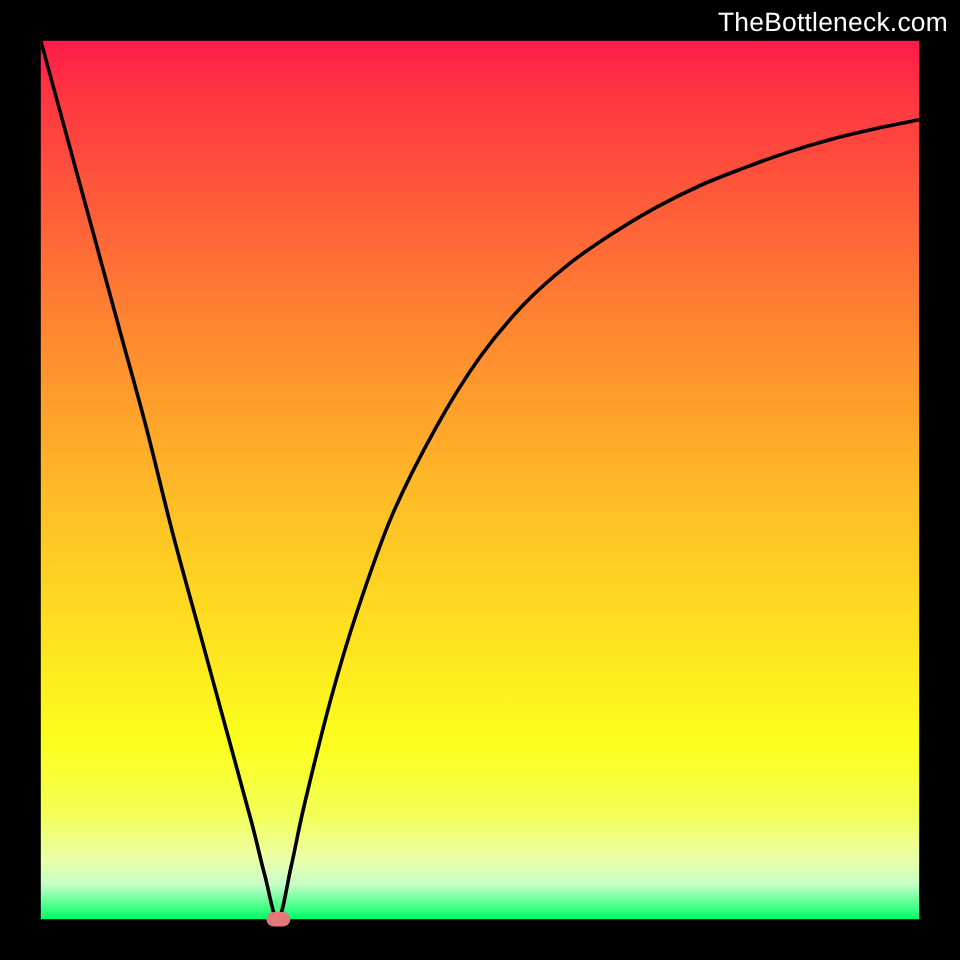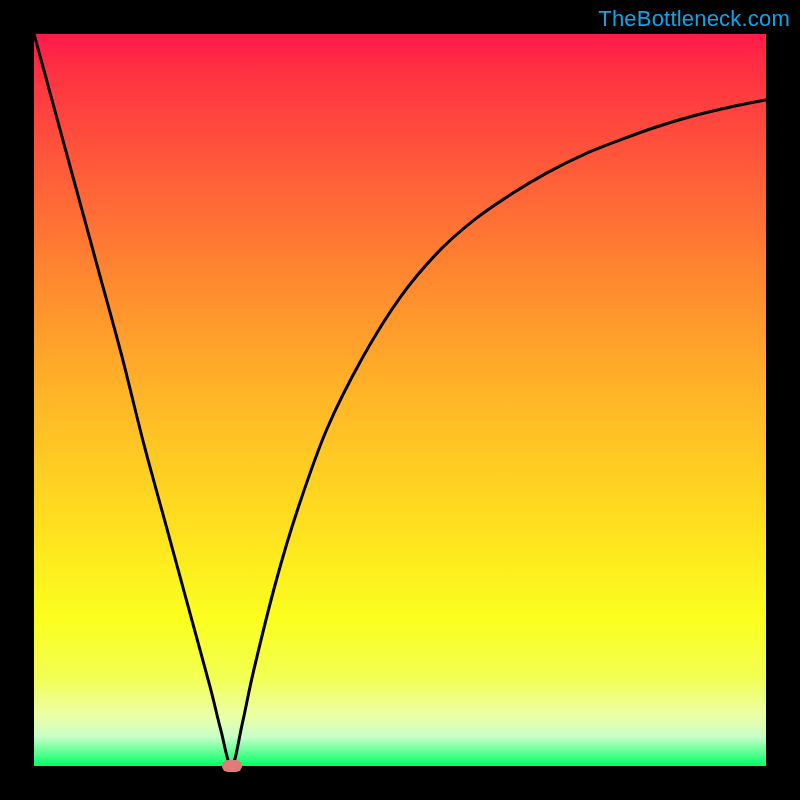--- a/index.html
+++ b/index.html
@@ -13,21 +13,21 @@
           #ff8a2f 34%,
           #ffb727 50%,
           #ffdd1f 66%,
           #fbff1e 80%,
           #f3ff55 88%,
           #ecffa6 93%,
           #c8ffc8 96%,
           #00ff66 100%)}
   .curve{position:absolute;left:0;top:0;width:100%;height:100%}
   .marker{position:absolute;width:20px;height:12px;border-radius:6px;background:#e27a7a;transform:translate(-50%,-50%)}
-  .watermark{position:absolute;top:6px;right:10px;color:#0ea5e9;font-size:22px;letter-spacing:.2px;font-weight:400}
+  .watermark{position:absolute;top:6px;right:10px;color:#ffffff;font-size:22px;letter-spacing:.2px;font-weight:400}
 </style>
 </head>
 <body>
 
 <div class="frame">
   <div class="plot">
     <div class="grad"></div>
     <svg class="curve" viewBox="0 0 732 732" preserveAspectRatio="none">
       <path id="curve-path" fill="none" stroke="#000" stroke-width="3" stroke-linejoin="round" stroke-linecap="round" d="M 0 0 C 3.66 13.419999999999996, 14.64 53.67999999999999, 21.96 80.51999999999998 C 29.28 107.35999999999997, 36.6 134.19999999999996, 43.92 161.03999999999996 C 51.24 187.87999999999997, 58.559999999999995 214.71999999999994, 65.88 241.55999999999995 C 73.19999999999999 268.4, 80.52000000000001 294.02, 87.84 322.08 C 95.16 350.14, 102.48 381.86, 109.8 409.92 C 117.11999999999999 437.98, 124.44 463.6, 131.76 490.44 C 139.07999999999998 517.28, 146.4 544.12, 153.72 570.96 C 161.04 597.8000000000001, 170.19 630.74, 175.68 651.48 C 181.17000000000002 672.22, 183 681.98, 186.66 695.4 C 190.32 708.8199999999999, 193.98000000000002 733.22, 197.64000000000001 732 C 201.3 730.78, 204.95999999999998 703.94, 208.61999999999998 688.08 C 212.27999999999997 672.22, 214.10999999999999 660.02, 219.6 636.84 C 225.09 613.6600000000001, 234.24 575.84, 241.56 549 C 248.88 522.16, 254.98 501.42, 263.52 475.8 C 272.06 450.18, 281.82 420.9, 292.8 395.28 C 303.78000000000003 369.65999999999997, 317.20000000000005 344.03999999999996, 329.40000000000003 322.08 C 341.6 300.12, 353.8 280.59999999999997, 366 263.52 C 378.2 246.44, 390.40000000000003 232.41000000000003, 402.6 219.60000000000002 C 414.8 206.79000000000002, 427 196.42, 439.2 186.65999999999997 C 451.4 176.89999999999995, 463.6 168.96999999999997, 475.8 161.03999999999996 C 488 153.10999999999996, 500.2 145.78999999999994, 512.4 139.07999999999993 C 524.6 132.36999999999992, 536.8 126.26999999999997, 549 120.77999999999997 C 561.2 115.28999999999998, 573.4000000000001 110.77599999999997, 585.6 106.13999999999999 C 597.8 101.504, 609.9999999999999 96.99000000000005, 622.1999999999999 92.96400000000006 C 634.4 88.93800000000006, 646.6 85.27800000000006, 658.8000000000001 81.98400000000004 C 671.0000000000001 78.69000000000001, 683.2 75.88399999999994, 695.4 73.19999999999993 C 707.5999999999999 70.51599999999992, 725.9 67.09999999999998, 732 65.88"></path>
     </svg>

